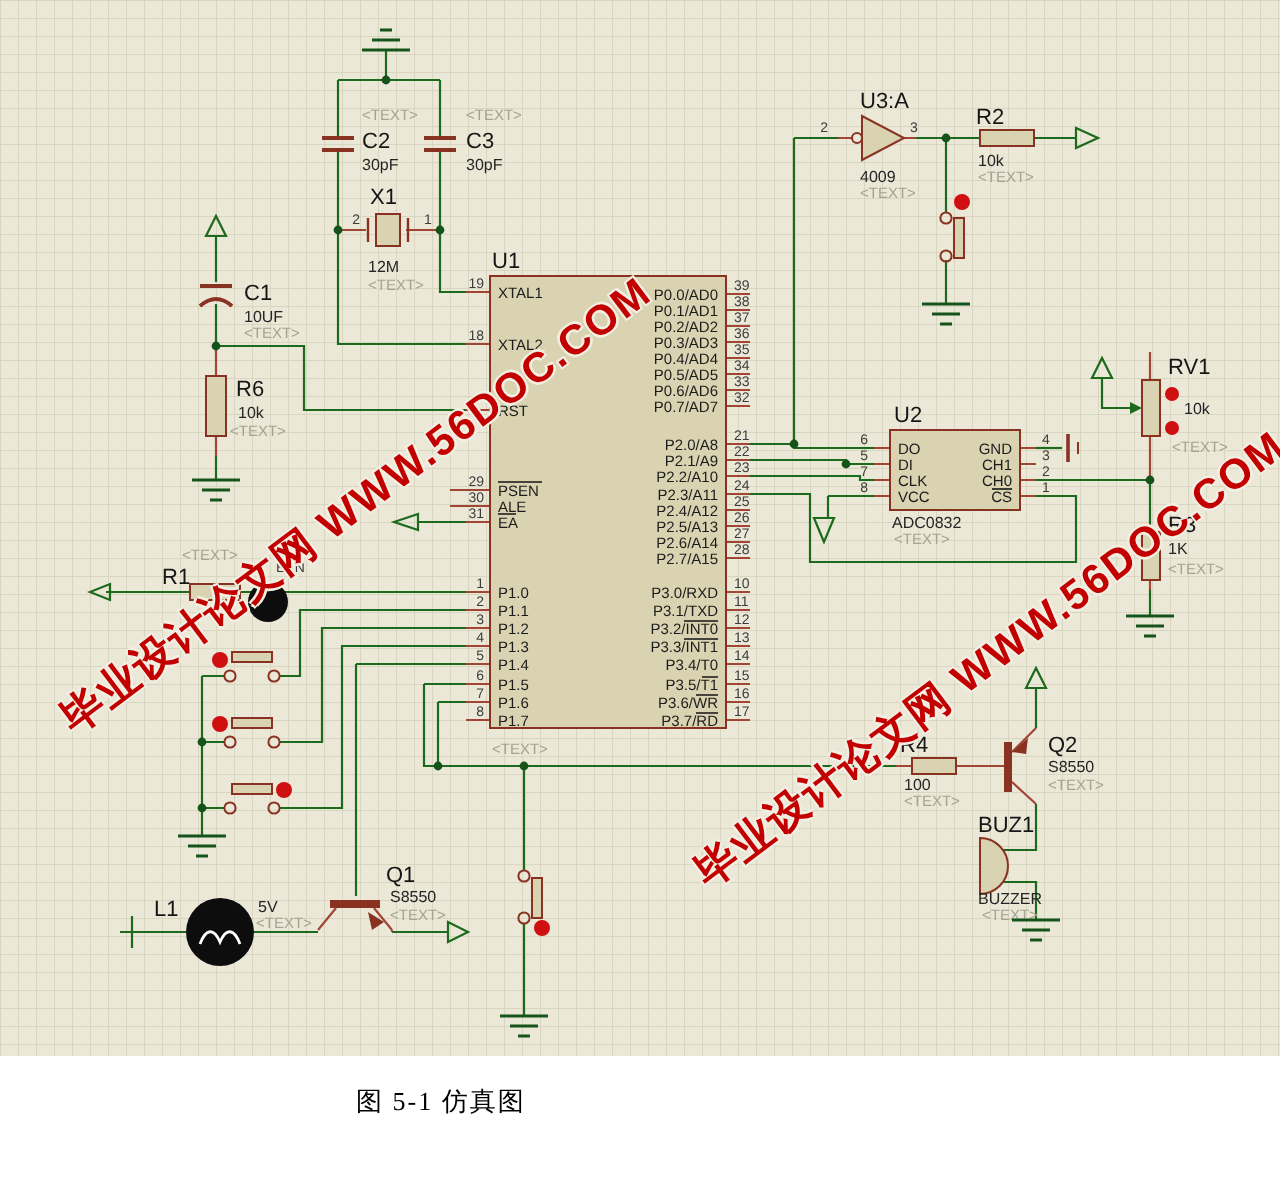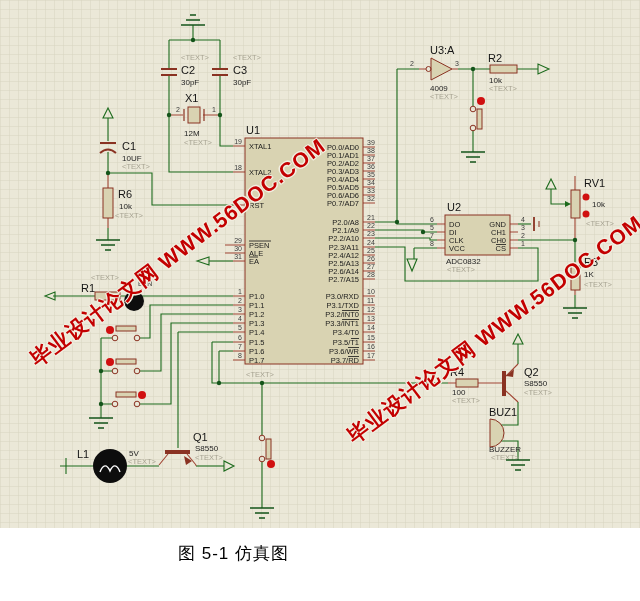--- a/index.html
+++ b/index.html
@@ -21,21 +21,21 @@
   .term{stroke:#1c6a1c;stroke-width:1.1;fill:none;}
   .dot{fill:#14541a;}
   .rdot{fill:#d01010;}
   .cap{stroke:#8a3222;stroke-width:2;fill:none;}
   .ol{stroke:#151515;stroke-width:0.8;}
   .pinc{fill:none;stroke:#8a3222;stroke-width:1;}
   .wm{position:absolute;width:348px;text-align:center;transform:rotate(-37deg);
       font-weight:bold;font-size:21px;color:#c30000;letter-spacing:1px;white-space:nowrap;
       text-shadow:1px 1px 0 #f2efe2,-1px -1px 0 #f2efe2,1px -1px 0 #f2efe2,-1px 1px 0 #f2efe2;
       z-index:5;pointer-events:none;}
-  .caption{position:absolute;font-family:Liberation Sans, sans-serif;font-size:17px;color:#000;
+  .caption{position:absolute;font-family:Liberation Serif, serif;font-size:13px;color:#000;
            letter-spacing:1px;z-index:2;}
 </style>
 </head>
 <body>
 
 <div id="stage">
 
 <svg width="640" height="528" viewBox="0 0 640 528">
   <defs>
     <pattern id="grid" width="9" height="9" patternUnits="userSpaceOnUse">

